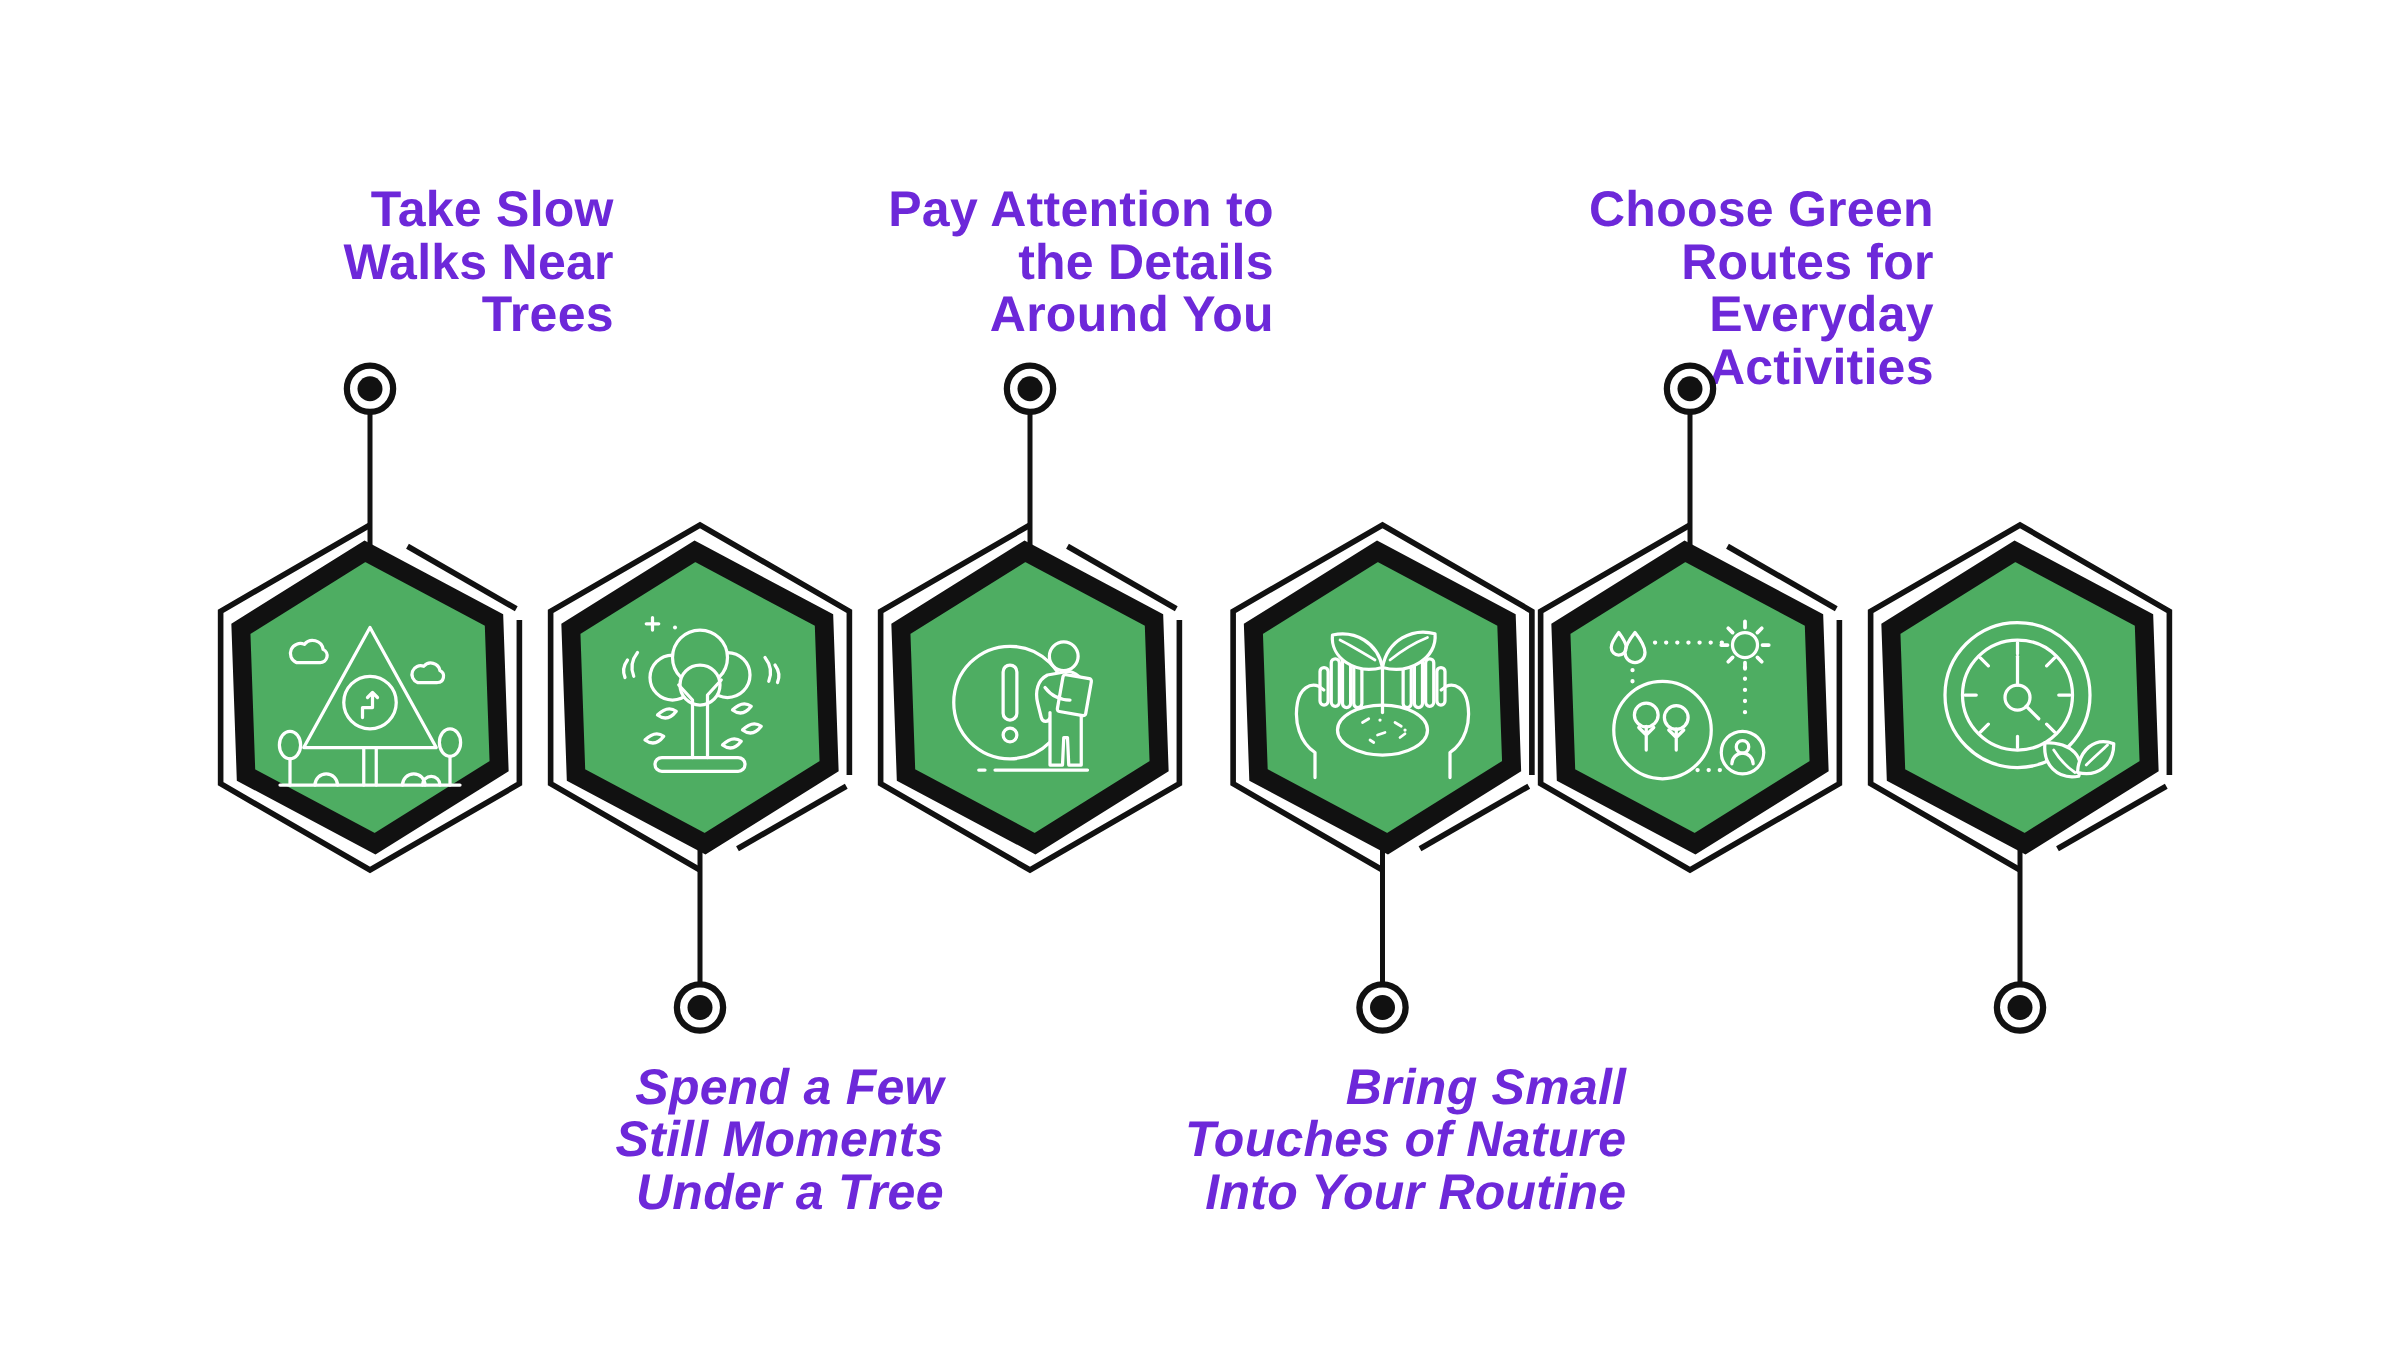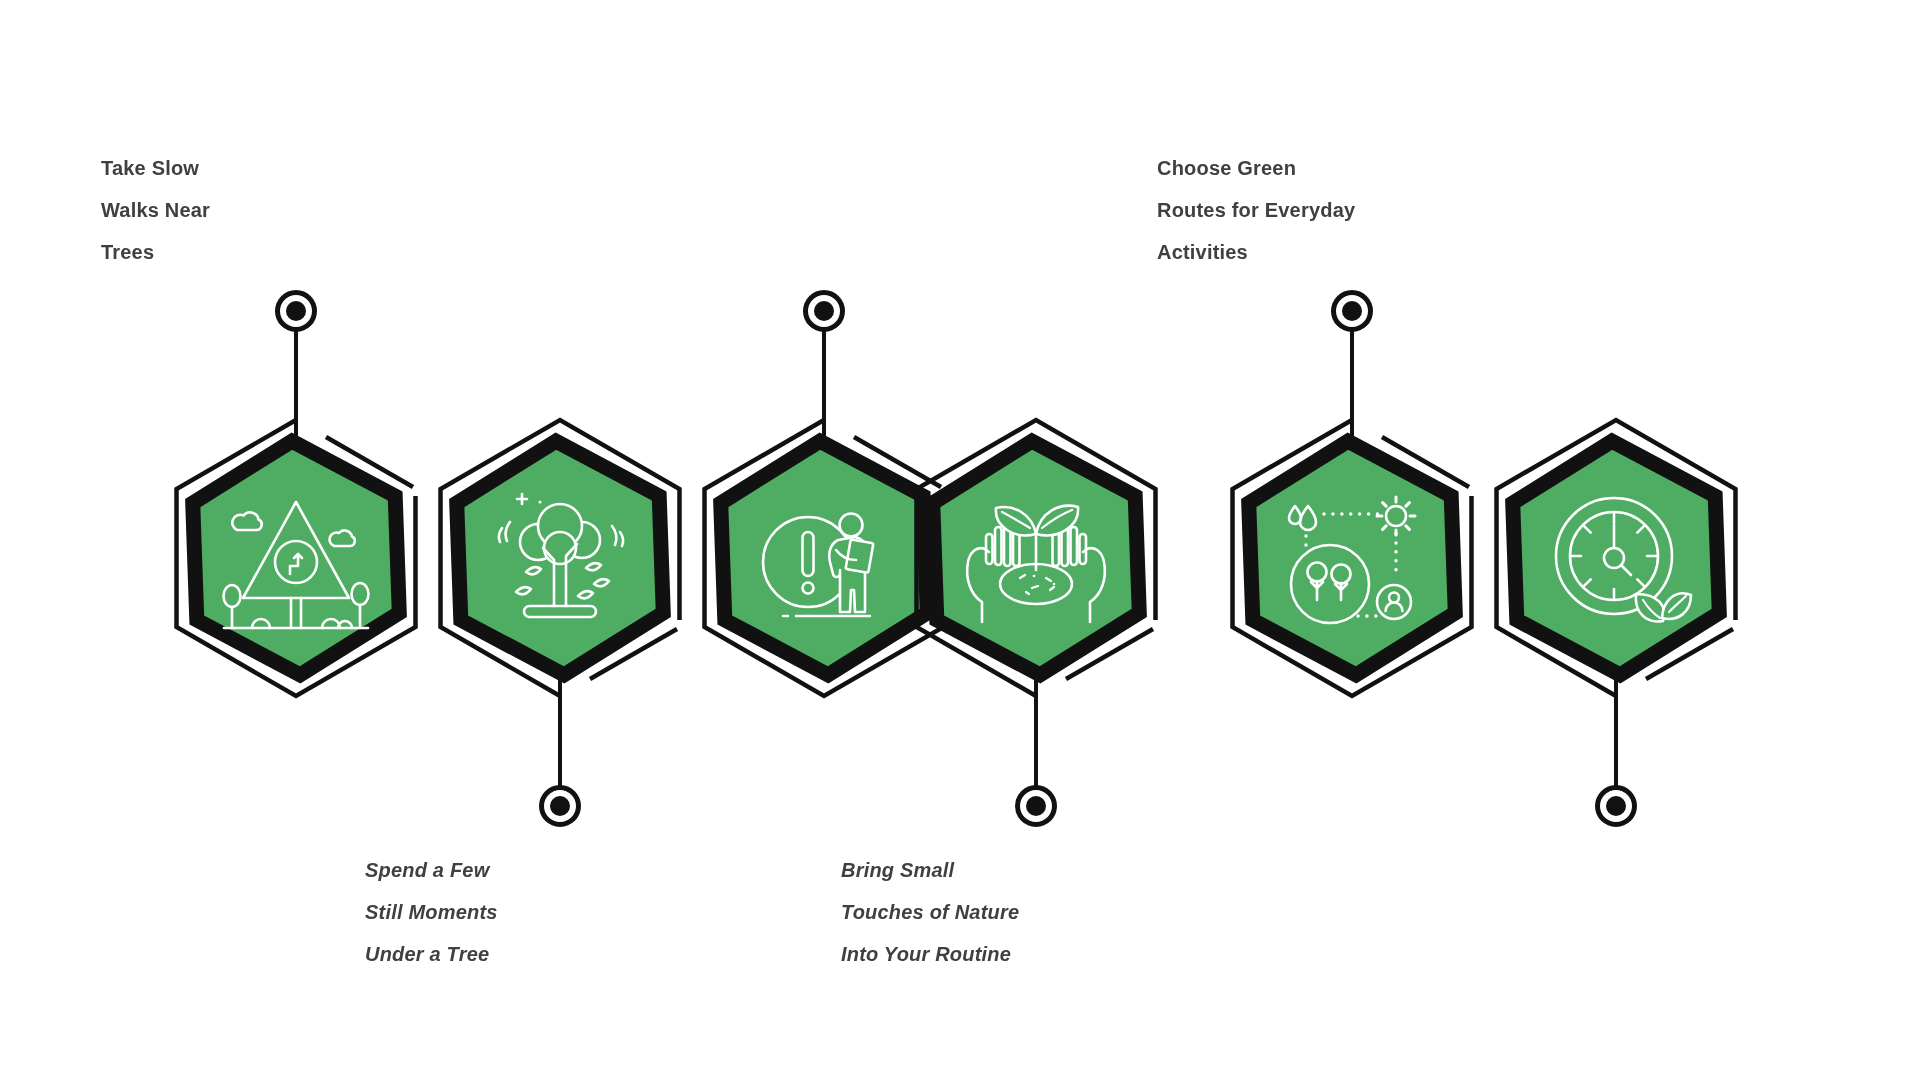--- a/index.html
+++ b/index.html
@@ -1,20 +1,20 @@
 <!DOCTYPE html>
 <html><head>
 <meta charset="utf-8">
 <style>
   html,body{margin:0;padding:0;background:#fff;}
   #canvas{position:relative;width:1920px;height:1080px;background:#fff;overflow:hidden;
           font-family:"Liberation Sans","DejaVu Sans",sans-serif;}
   .step{position:absolute;top:0;width:300px;height:1080px;}
-  .label{position:absolute;left:-45px;width:390px;text-align:left;
-         font-size:20px;line-height:42px;font-weight:700;color:#404040;
+  .label{position:absolute;left:-45px;width:390px;text-align:right;
+         font-size:40px;line-height:42px;font-weight:700;color:#6d28d9;
          white-space:pre-line;letter-spacing:.2px;}
   .step.top .label{top:147px;}
   .step.bottom .label{top:849px;font-style:italic;}
   .marker{position:absolute;left:129px;width:42px;height:42px;box-sizing:border-box;
           border:5px solid #111;border-radius:50%;background:#fff;z-index:3;
           display:flex;align-items:center;justify-content:center;}
   .marker .dot{width:20px;height:20px;border-radius:50%;background:#111;}
   .step.top .marker{top:290px;}
   .step.bottom .marker{top:785px;}
   .connector{position:absolute;left:147.75px;width:4.5px;background:#111;z-index:1;}
@@ -82,20 +82,23 @@
         <path d="M 18 38 q 8 -8 15 -3 q -7 9 -15 3 z"></path>
         <path d="M -50 -36 q -7 9 -3 19 M -58 -30 q -5 7 -2 14"></path>
         <path d="M 52 -32 q 7 9 3 19 M 60 -26 q 5 7 2 14"></path>
         <path d="M -38 -64 v 10 M -43 -59 h 10"></path>
         <circle cx="-20" cy="-56" r="1.6" fill="#fff" stroke="none"></circle>
       </g>
     </svg>
   </div>
 
   <div class="step top" style="left:674px">
+    <div class="label">Pay Attention to
+the Details
+Around You</div>
     <div class="marker">
         <div class="dot"></div>
       </div>
     <div class="connector"></div>
     <svg class="hex" viewBox="-150 -150 300 300">
       <path d="M 0 -138 L -119.5 -69 L -119.5 69 L 0 138 L 119.5 69 L 119.5 -62" fill="none" stroke="#111" stroke-width="4.5"></path>
       <path d="M 30 -121 L 117 -71" stroke="#111" stroke-width="4.5" fill="none"></path>
       <polygon points="0,-117 101.3,-58.5 101.3,58.5 0,117 -101.3,58.5 -101.3,-58.5" transform="rotate(-2)" fill="#4EAD62" stroke="#111" stroke-width="15"></polygon>
       <g stroke="#fff" stroke-width="2.6" fill="none" stroke-linecap="round" stroke-linejoin="round">
         <circle cx="-16" cy="4" r="45"></circle>
@@ -103,21 +106,21 @@
         <circle cx="-16" cy="30" r="5.5"></circle>
         <path d="M 14 -18 C 6 -14 4 -5 6 4 L 9 16 C 10 20 15 20 16 16 L 16 12 L 16 54 L 26 54 L 27 32 L 30 32 L 31 54 L 41 54 L 41 6 L 43 -4 C 45 -13 39 -19 31 -21 Z" fill="#4EAD62"></path>
         <circle cx="27" cy="-33" r="11.5" fill="#4EAD62"></circle>
         <rect x="24" y="-17" width="23" height="30" rx="2" transform="rotate(10 35 -2)" fill="#4EAD62"></rect>
         <path d="M 12 -8 C 18 0 26 2 32 2"></path>
         <path d="M -28 58 H 46 M -41 58 h 5"></path>
       </g>
     </svg>
   </div>
 
-  <div class="step bottom" style="left:886px">
+  <div class="step bottom" style="left:956px">
     <div class="label">Bring Small
 Touches of Nature
 Into Your Routine</div>
     <div class="marker">
         <div class="dot"></div>
       </div>
     <div class="connector"></div>
     <svg class="hex" viewBox="-150 -150 300 300">
       <path d="M 0 138 L -119.5 69 L -119.5 -69 L 0 -138 L 119.5 -69 L 119.5 62" fill="none" stroke="#111" stroke-width="4.5"></path>
       <path d="M 30 121 L 117 71" stroke="#111" stroke-width="4.5" fill="none"></path>

